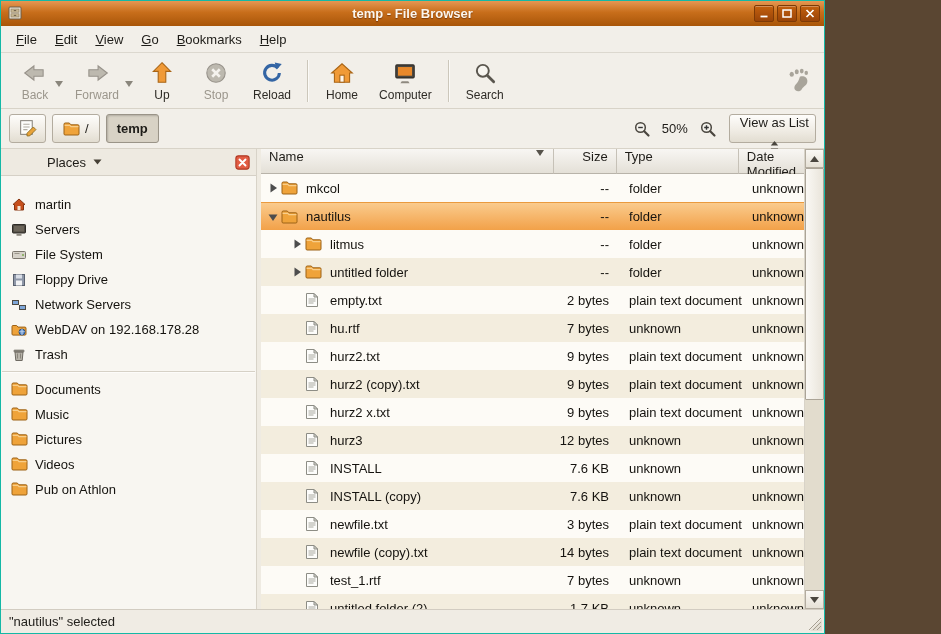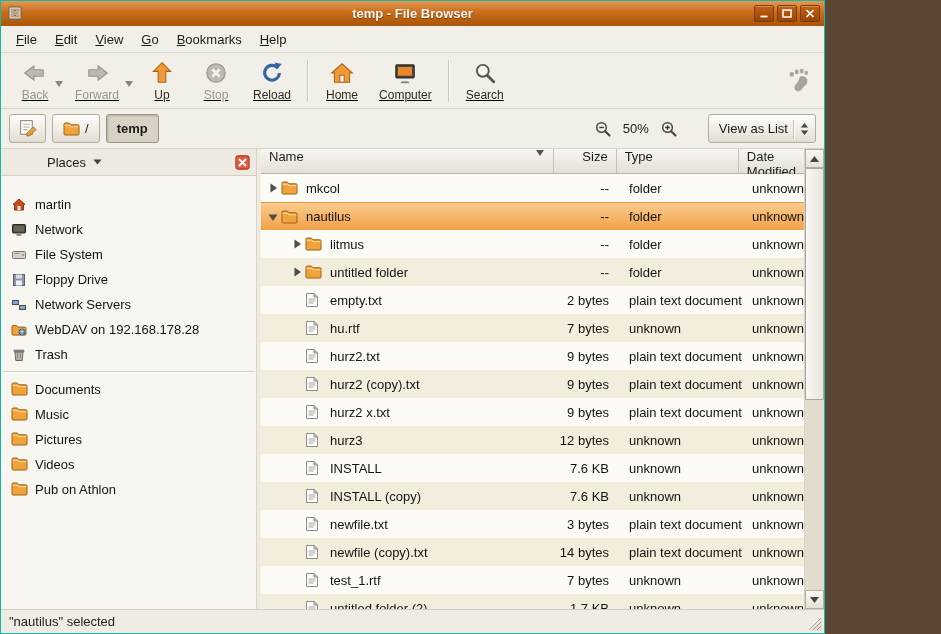--- a/index.html
+++ b/index.html
@@ -11,38 +11,38 @@
   .win-icon{width:17px;height:17px;margin-left:2px;display:inline-flex;}
   .win-title{position:absolute;left:50%;transform:translateX(-50%);color:#FCF6EE;font-weight:bold;font-size:13px;text-shadow:0 1px 1px rgba(60,20,0,.5);white-space:nowrap;}
   .win-btns{margin-left:auto;display:flex;gap:3px;}
   .wbtn{width:20px;height:17px;border-radius:2px;background:linear-gradient(#C3600F,#9A4407);border:1px solid #7E3A06;box-shadow:inset 0 1px 0 rgba(255,255,255,.3);display:flex;align-items:center;justify-content:center;}
   
   .menubar{height:27px;background:#F2EFE9;border-bottom:1px solid #DCD8CF;display:flex;align-items:center;padding:0 6px;flex:0 0 auto;}
   .menu-item{display:inline-block;padding:4px 9px;color:#1e1c18;}
   .menu-item::first-letter{text-decoration:underline;}
   
   .toolbar{height:56px;background:#F2EFE9;border-bottom:1px solid #D8D3C8;display:flex;align-items:center;padding:2px 10px;flex:0 0 auto;}
-  .toolbar-items{display:flex;align-items:center;height:100%;text-decoration:underline;}
+  .toolbar-items{display:flex;align-items:center;height:100%;}
   .tool{position:relative;display:flex;flex-direction:column;align-items:center;justify-content:center;padding:3px 10px;min-width:54px;gap:1px;}
   .tool.has-drop{padding-right:16px;}
   .tool-icon{height:27px;display:flex;align-items:center;}
   .tool-label{font-size:12px;color:#2e2b26;}
   .tool.disabled .tool-label{color:#9b968c;}
   .tool-drop{position:absolute;right:2px;top:18px;}
   .tool-sep{width:0;height:42px;border-left:1px solid #CCC7BB;border-right:1px solid #FBFAF7;margin:0 6px;}
   .throbber{margin-left:auto;width:32px;height:32px;display:flex;align-items:center;justify-content:center;}
   
   .locationbar{height:40px;background:#F2EFE9;border-bottom:1px solid #D8D3C8;display:flex;align-items:center;gap:6px;padding:0 8px;flex:0 0 auto;}
   .lbtn{display:inline-flex;align-items:center;gap:5px;height:29px;padding:0 10px;background:linear-gradient(#FEFDFB,#EFEBE3 60%,#E2DDD1);border:1px solid #B3AC9F;border-radius:3px;font-size:13px;color:#1e1c18;font-family:inherit;}
   .lbtn.pressed{background:#D8D2C5;box-shadow:inset 1px 1px 2px rgba(0,0,0,.18);border-color:#9a9488;font-weight:bold;}
   .lbtn.sq{width:37px;justify-content:center;padding:0;}
   .spacer{flex:1;}
   .zoombtn{background:none;border:none;width:24px;height:24px;display:flex;align-items:center;justify-content:center;}
   .zoomlvl{color:#1e1c18;padding:0 2px;}
-  .combo{padding-right:6px;margin-left:21px;}
+  .combo{padding-right:6px;margin-left:3px;flex-direction:column;}
   .combo-sep{width:0;height:18px;border-left:1px solid #C4BEB1;border-right:1px solid #fff;display:inline-block;}
   
   .content{flex:1;display:flex;min-height:0;}
   .sidebar{width:256px;background:#F8F6F1;display:flex;flex-direction:column;border-right:1px solid #D8D3C8;}
   .side-header{height:27px;display:flex;align-items:center;background:#EEEAE1;border-bottom:1px solid #D5D0C6;padding:0 6px;gap:4px;flex:0 0 auto;}
   .places-btn{display:inline-flex;align-items:center;gap:7px;background:none;border:none;font:inherit;color:#1e1c18;padding:2px 4px;margin-left:36px;}
   .side-close{margin-left:auto;width:15px;height:15px;display:inline-flex;}
   .side-list{flex:1;padding-top:16px;overflow:hidden;}
   .side-item{height:25px;display:flex;align-items:center;gap:7px;padding-left:9px;color:#15130f;white-space:nowrap;}
   .side-icon{width:18px;height:16px;display:inline-flex;justify-content:center;}
@@ -291,21 +291,21 @@
             <span class="side-label">martin</span>
           </div>
           <div class="side-item">
             <span class="side-icon">
               <svg width="16" height="16" viewBox="0 0 16 16">
                 <rect x="1.5" y="2.5" width="13" height="8.5" rx=".8" fill="#4E4A43" stroke="#2e2b26"></rect>
                 <rect x="3" y="4" width="10" height="5.5" fill="#6B6459"></rect>
                 <rect x="5.5" y="12" width="5" height="1.8" fill="#8E897F"></rect>
               </svg>
             </span>
-            <span class="side-label">Network</span>
+            <span class="side-label">Servers</span>
           </div>
           <div class="side-item">
             <span class="side-icon">
               <svg width="16" height="16" viewBox="0 0 16 16">
                 <rect x="1.5" y="4.5" width="13" height="7" rx="1" fill="#D6D2C9" stroke="#7b766d"></rect>
                 <circle cx="12" cy="8" r="1" fill="#7AA84C"></circle>
                 <path d="M3.5 6.5h5" stroke="#9b968c"></path>
               </svg>
             </span>
             <span class="side-label">File System</span>

